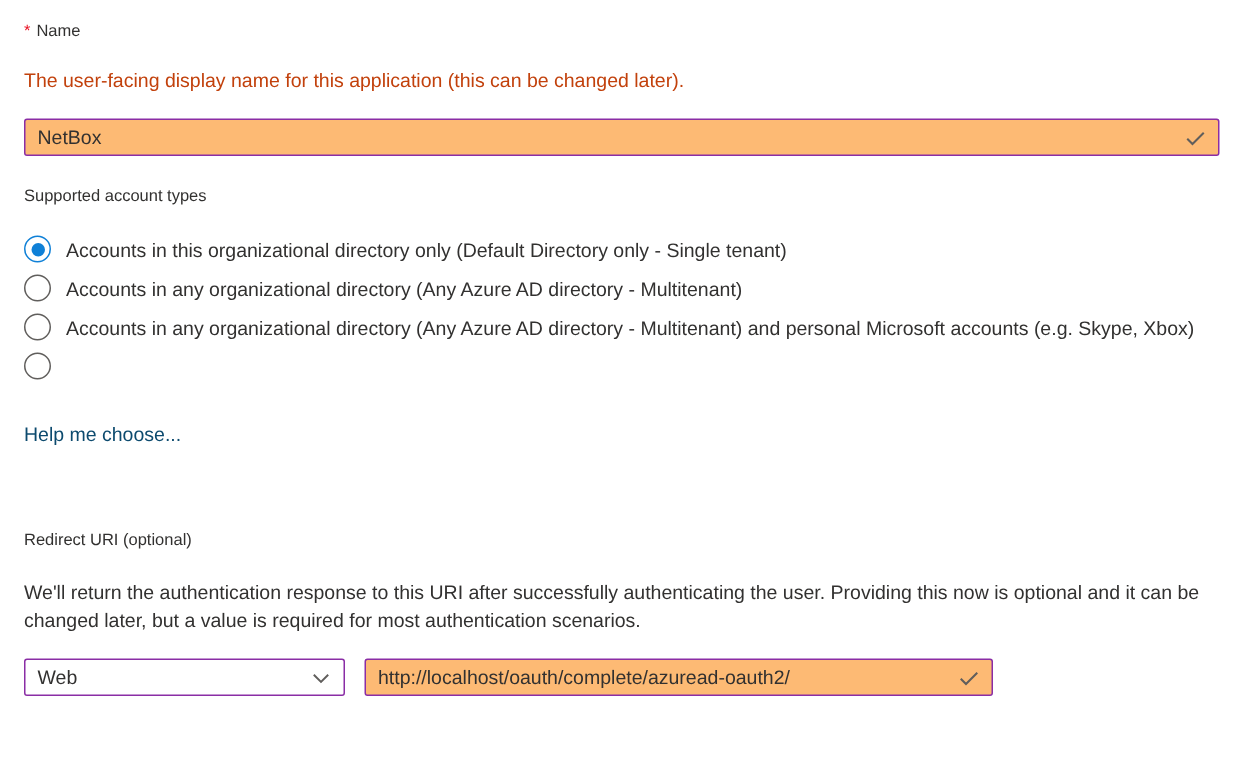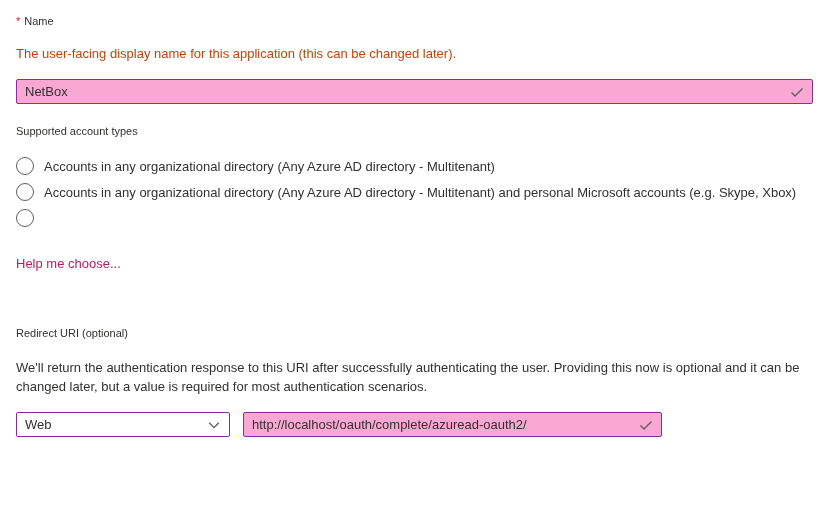--- a/index.html
+++ b/index.html
@@ -39,21 +39,21 @@
     width: 100%;
     height: 25px;
     box-sizing: border-box;
     border: 1.5px solid #8a2da5;
     border-radius: 2px;
     padding: 0 28px 0 8px;
     font-size: 13px;
     font-family: "Liberation Sans", sans-serif;
     color: #323130;
     outline: none;
-    background: #f9a8d4;
+    background: #fdba74;
   }
   .input-valid-icon {
     position: absolute;
     right: 8px;
     top: 5px;
     width: 16px;
     height: 16px;
     pointer-events: none;
   }
 
@@ -88,21 +88,21 @@
     height: 9px;
     border-radius: 50%;
     background: #0f80d7;
   }
   .radio-label { font-size: 13px; margin-left: 10px; white-space: nowrap; }
 
   .help-link {
     display: inline-block;
     margin-top: 25px;
     font-size: 13px;
-    color: #be185d;
+    color: #0c4a6e;
     text-decoration: none;
     cursor: pointer;
   }
 
   
   .redirect-section { margin-top: 50px; }
   .redirect-desc {
     font-size: 13px;
     line-height: 19px;
     margin-top: 14px;
@@ -158,20 +158,26 @@
       <svg width="16" height="16" viewBox="0 0 16 16">
           <path d="M2.5 8.5 L6 12 L13.5 4.5" stroke="#605e5c" stroke-width="1.4" fill="none"></path>
         </svg>
     </span>
   </div>
 
   <div class="account-types">
     <div class="section-title">Supported account types</div>
 
     <div class="radio-group">
+      <div class="radio-option selected">
+        <span class="radio-outer">
+            <span class="radio-inner"></span>
+          </span>
+        <span class="radio-label">Accounts in this organizational directory only (Default Directory only - Single tenant)</span>
+      </div>
       <div class="radio-option">
         <span class="radio-outer"></span>
         <span class="radio-label">Accounts in any organizational directory (Any Azure AD directory - Multitenant)</span>
       </div>
       <div class="radio-option">
         <span class="radio-outer"></span>
         <span class="radio-label">Accounts in any organizational directory (Any Azure AD directory - Multitenant) and personal Microsoft accounts (e.g. Skype, Xbox)</span>
       </div>
       <div class="radio-option">
         <span class="radio-outer"></span>

